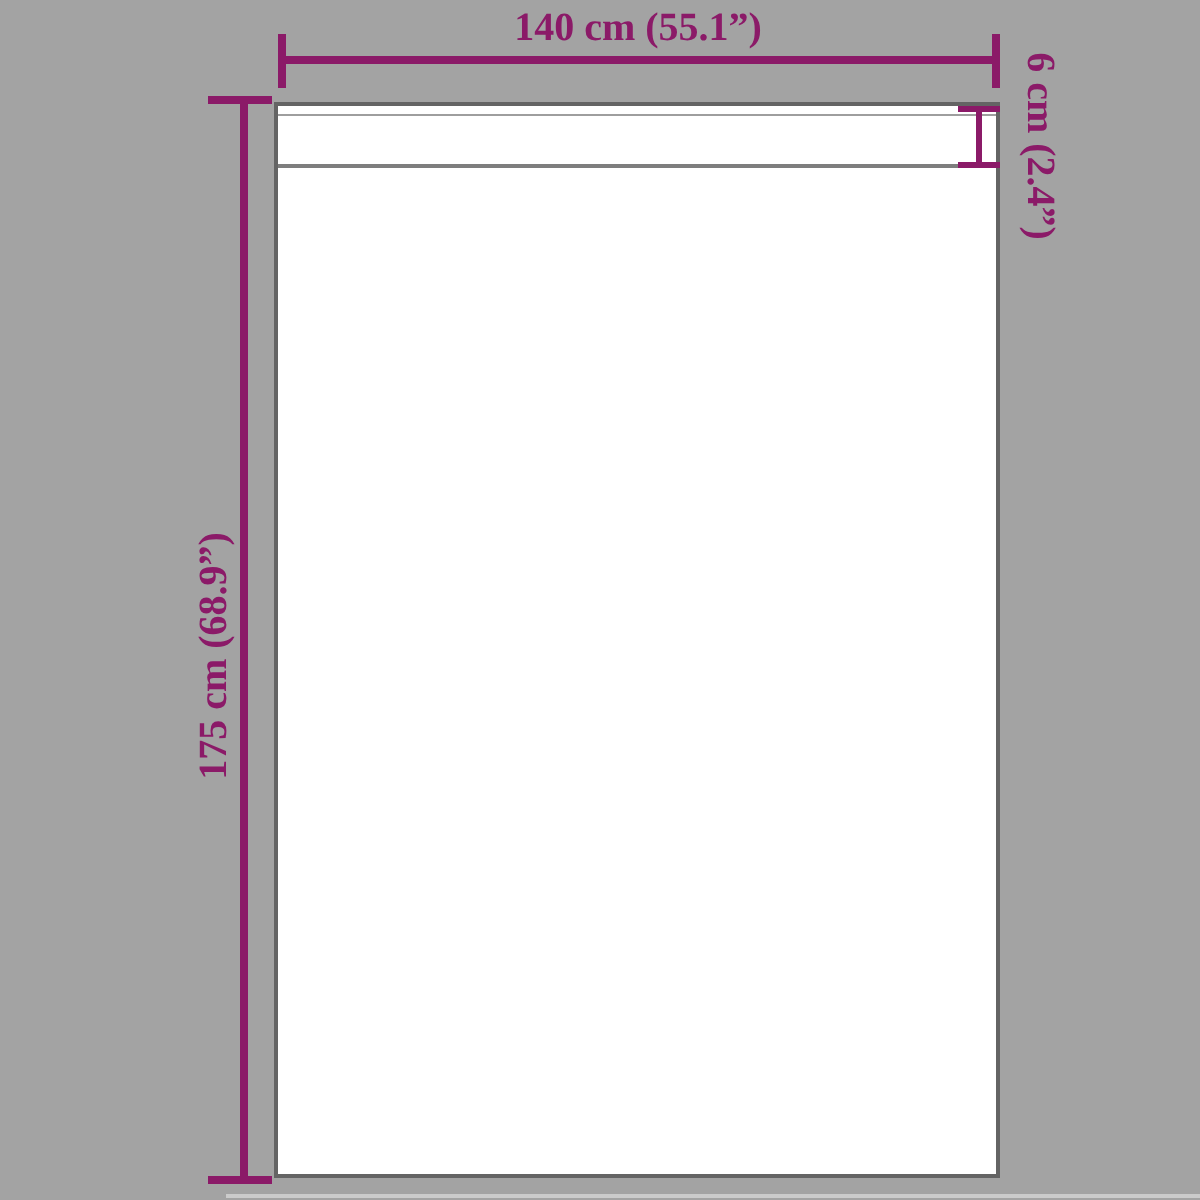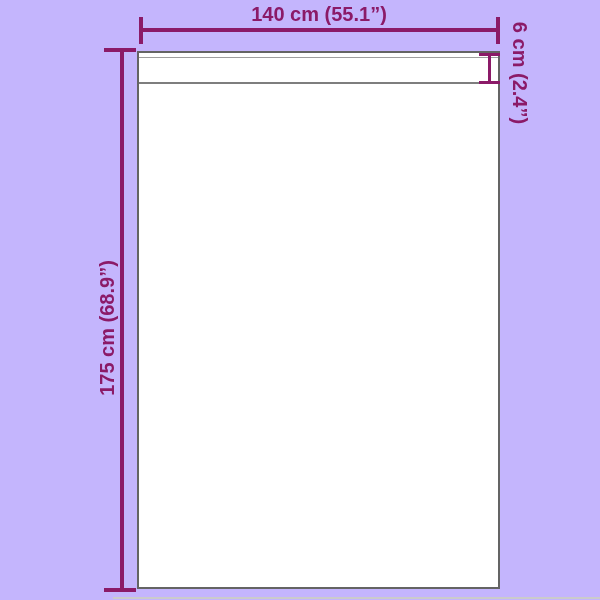--- a/index.html
+++ b/index.html
@@ -4,23 +4,23 @@
 <style>
   html, body {
     margin: 0;
     padding: 0;
     background: #ffffff;
   }
   .canvas {
     position: relative;
     width: 600px;
     height: 600px;
-    background: #c4b5fd;
+    background: #a3a3a3;
     overflow: hidden;
-    font-family: Liberation Sans, sans-serif;
+    font-family: Liberation Serif, serif;
   }
   
   .product-outline {
     position: absolute;
     left: 137px;
     top: 51px;
     width: 363px;
     height: 538px;
     box-sizing: border-box;
     border: 2px solid #646464;

